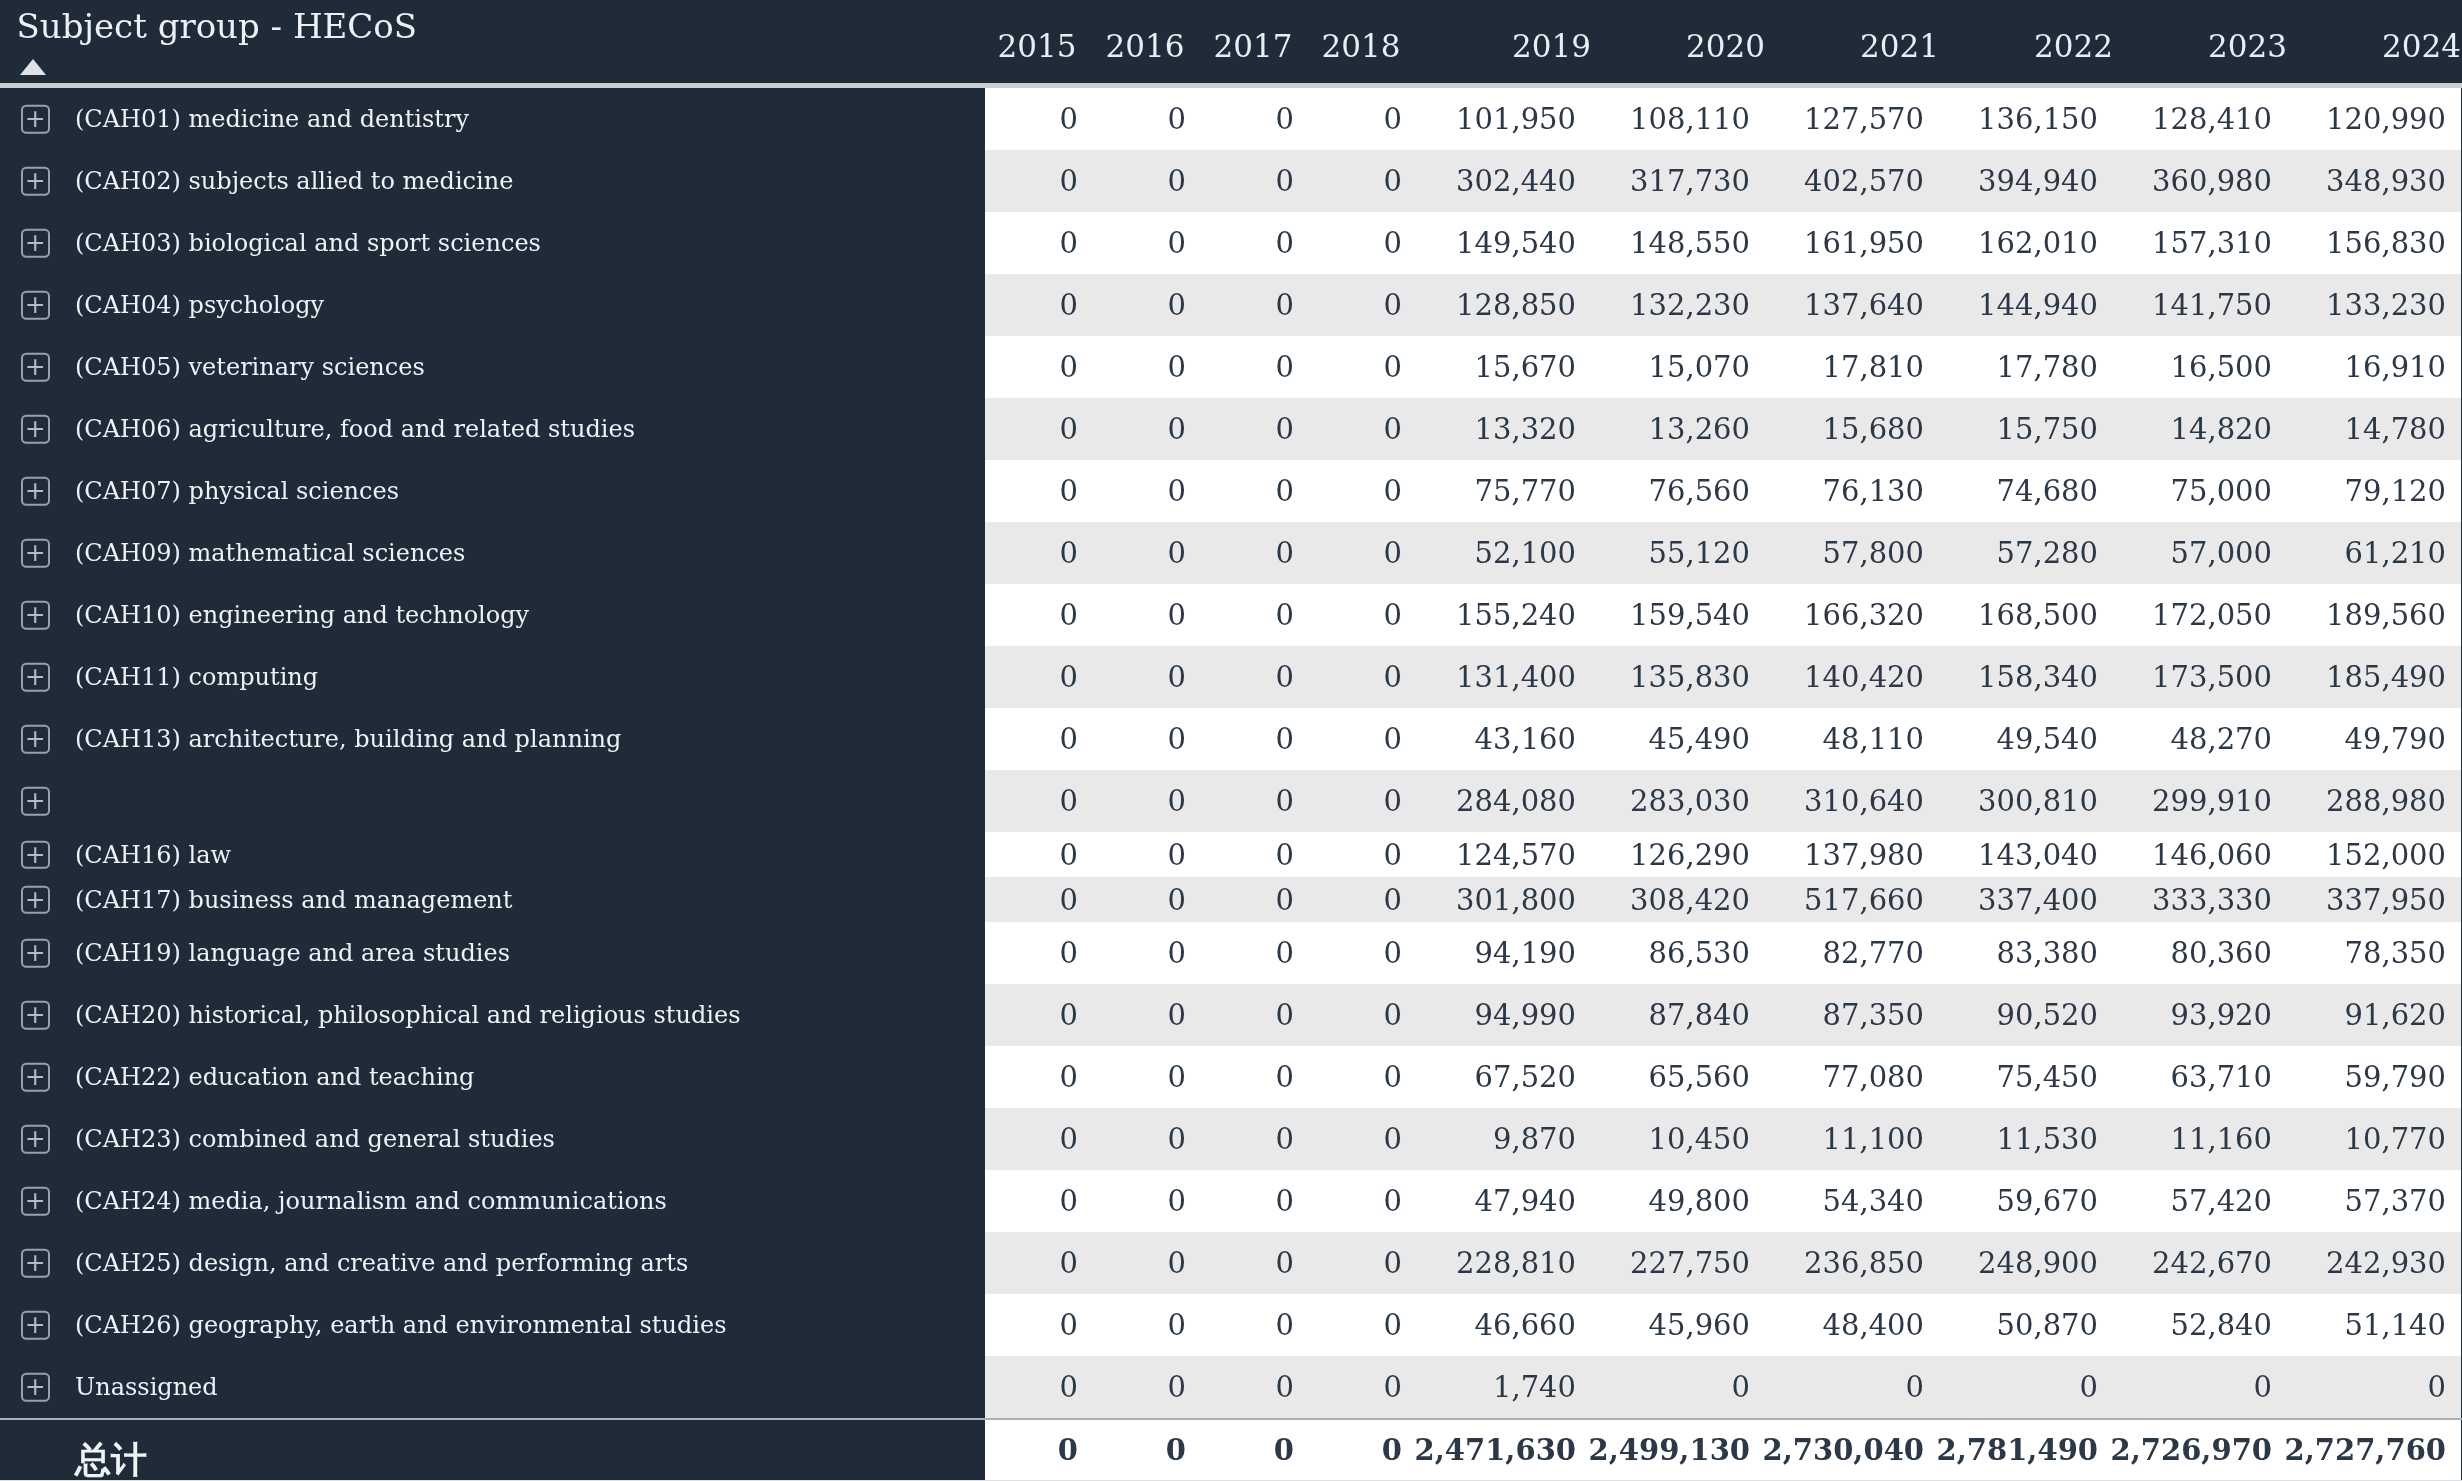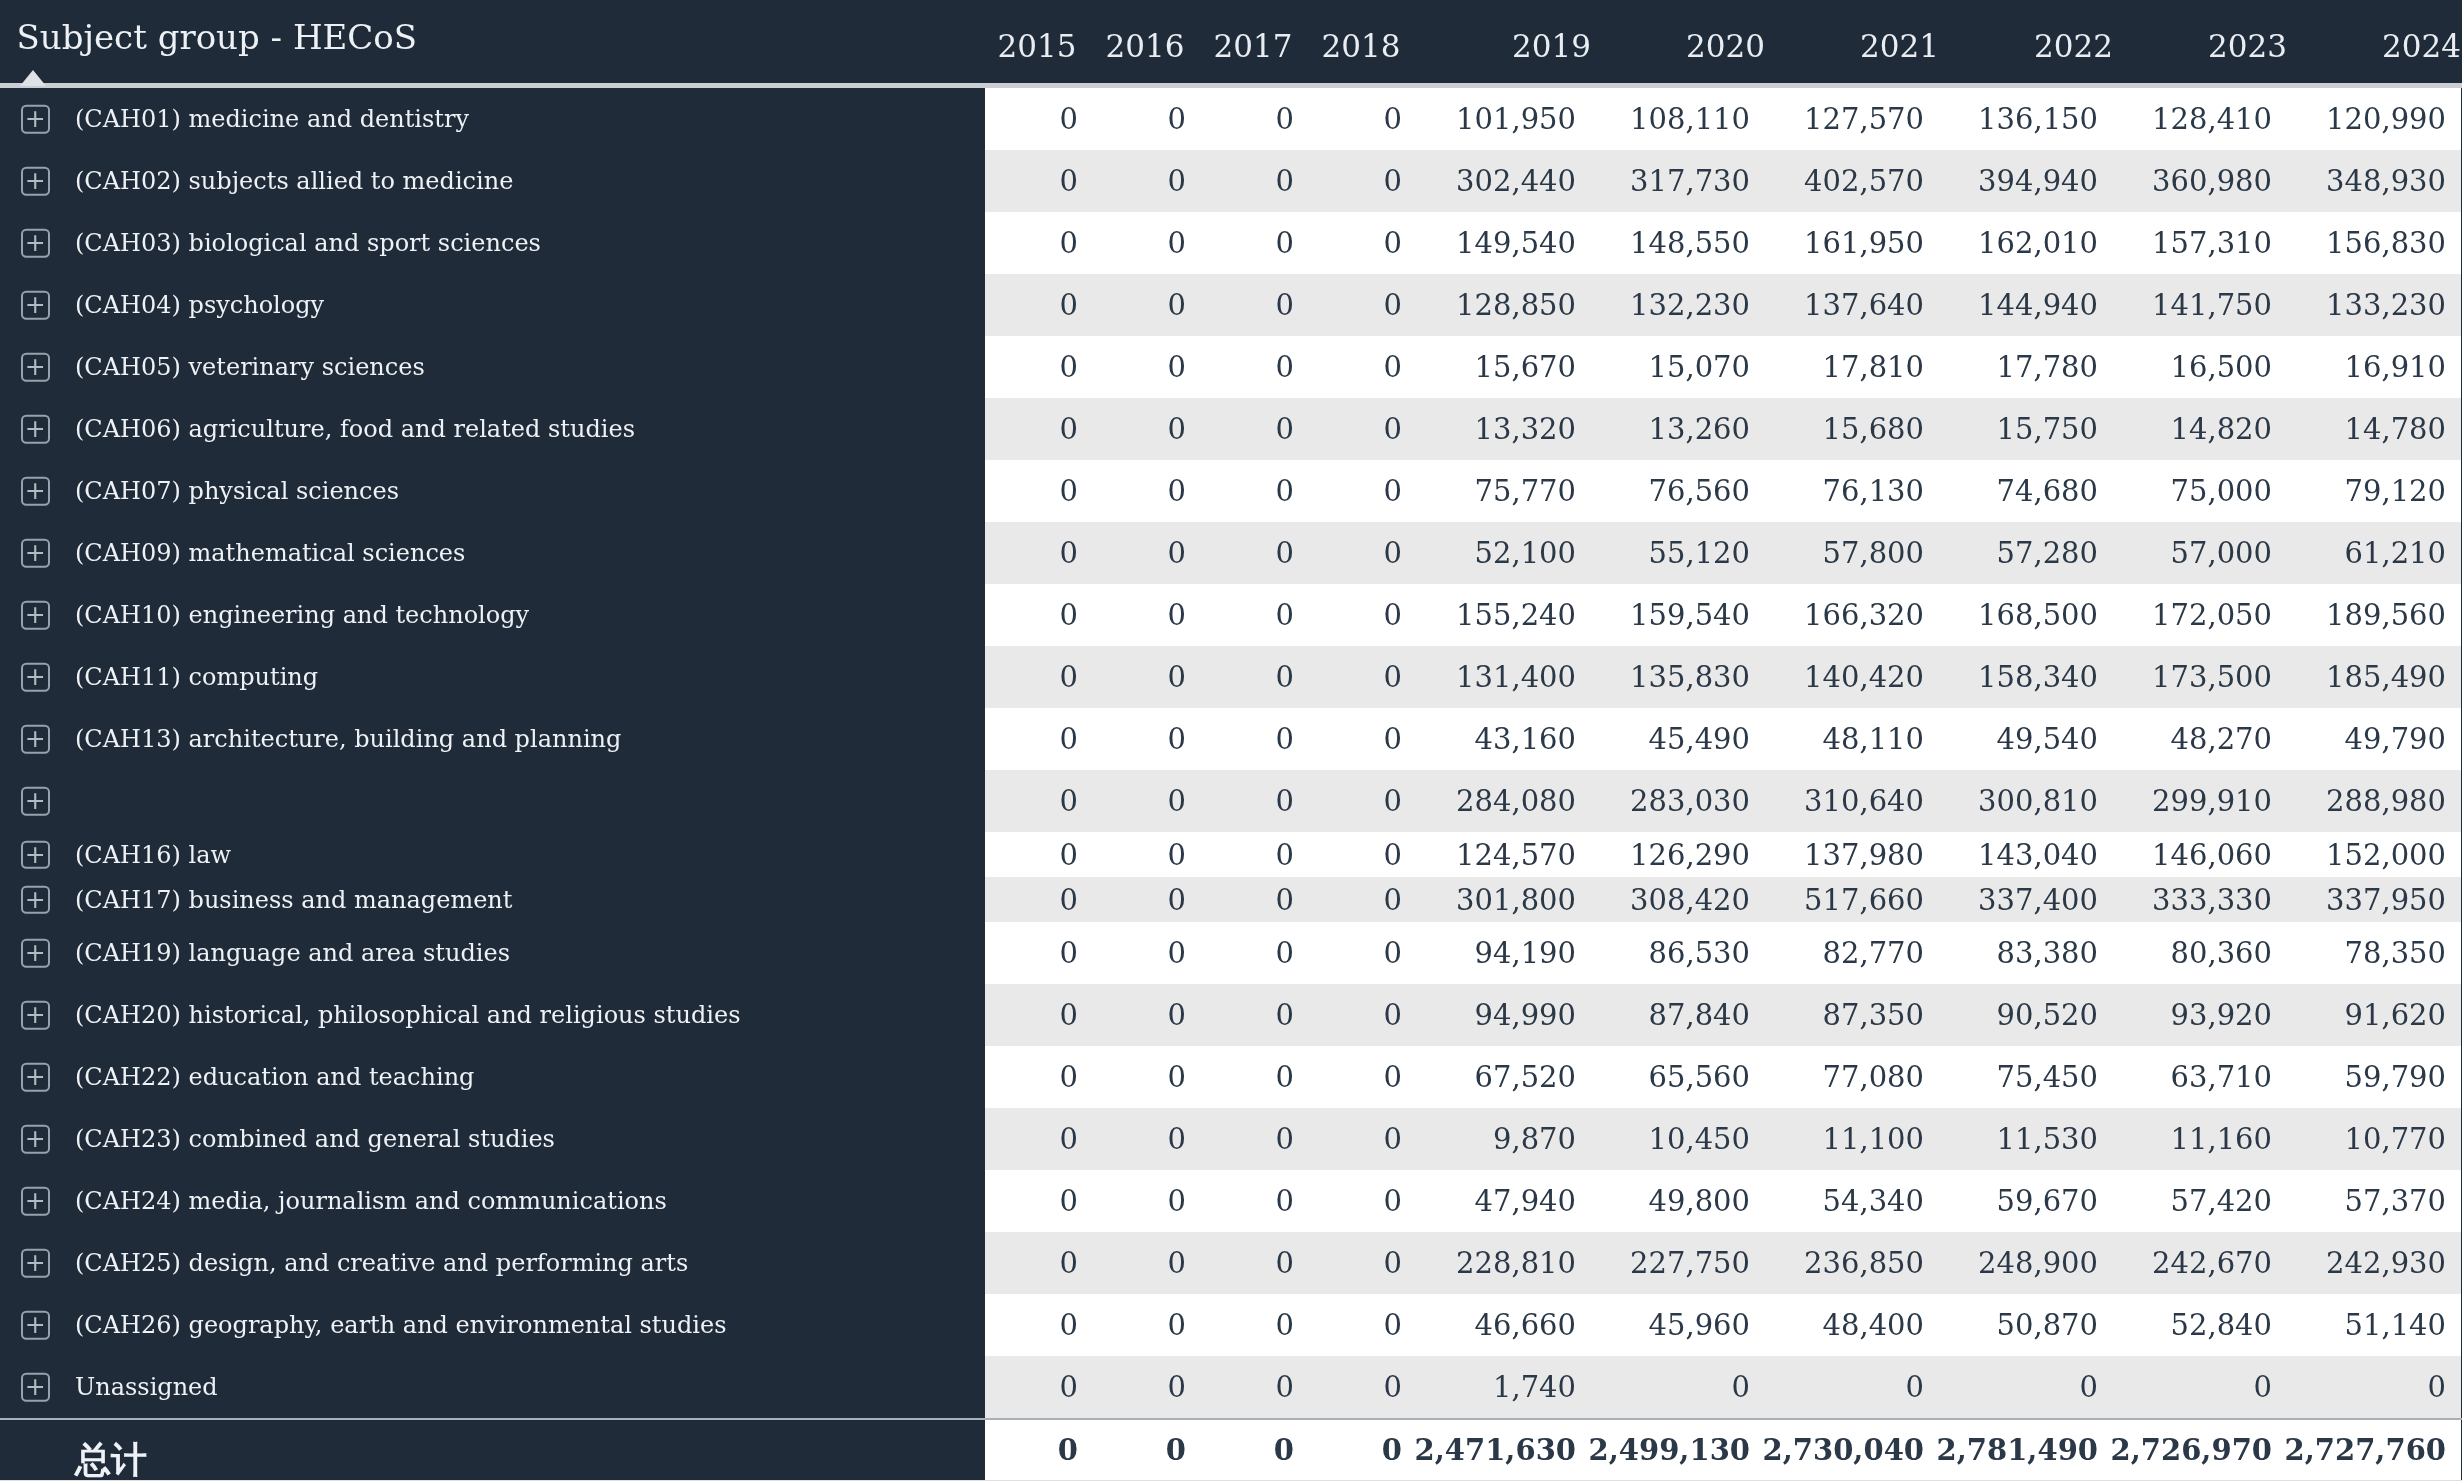--- a/index.html
+++ b/index.html
@@ -11,21 +11,21 @@
   .matrix{width:2462px;height:1481px;position:relative;}
 
   
   .header-row{
     display:grid;
     grid-template-columns:985px repeat(4,108px) repeat(6,174px);
     height:88px;box-sizing:border-box;
     background:#1f2b39;
     border-bottom:5.3px solid #c9ced3;
   }
-  .corner{position:relative;margin-top:11px;}
+  .corner{position:relative;}
   .corner .title{
     position:absolute;left:16.5px;top:6px;
     font-size:34px;color:#edf1f5;white-space:nowrap;
   }
   .sort-triangle{
     position:absolute;left:19.5px;top:59px;
     width:0;height:0;
     border-left:13.5px solid transparent;
     border-right:13.5px solid transparent;
     border-bottom:16px solid #dfe3e7;

